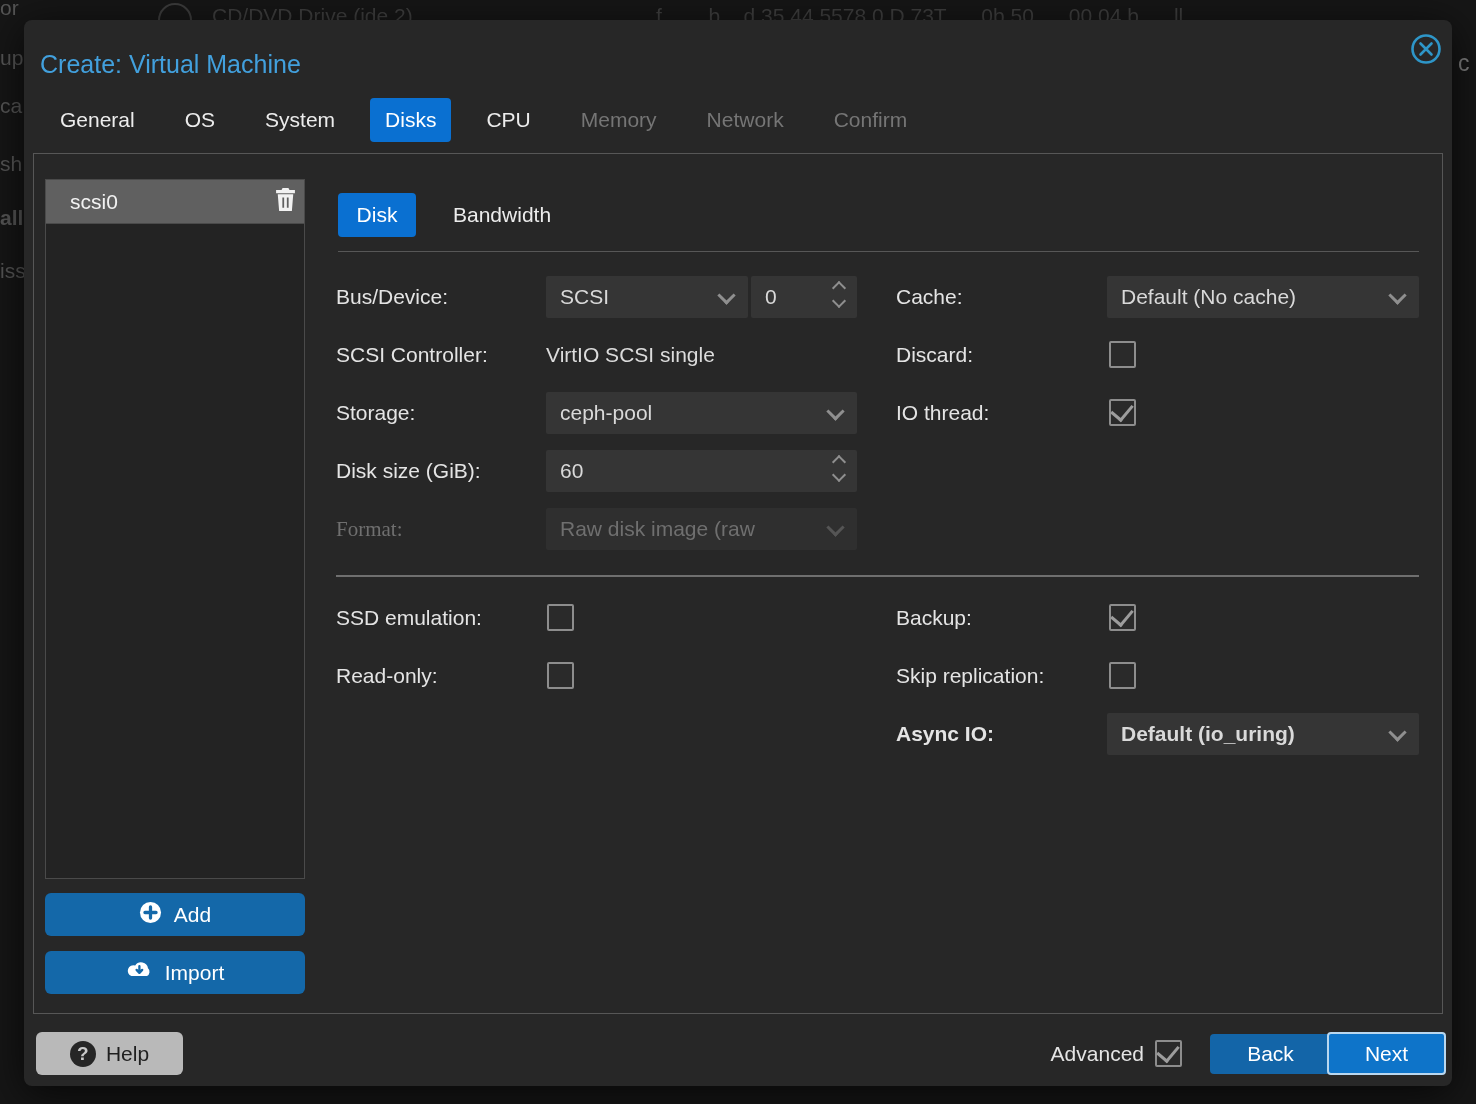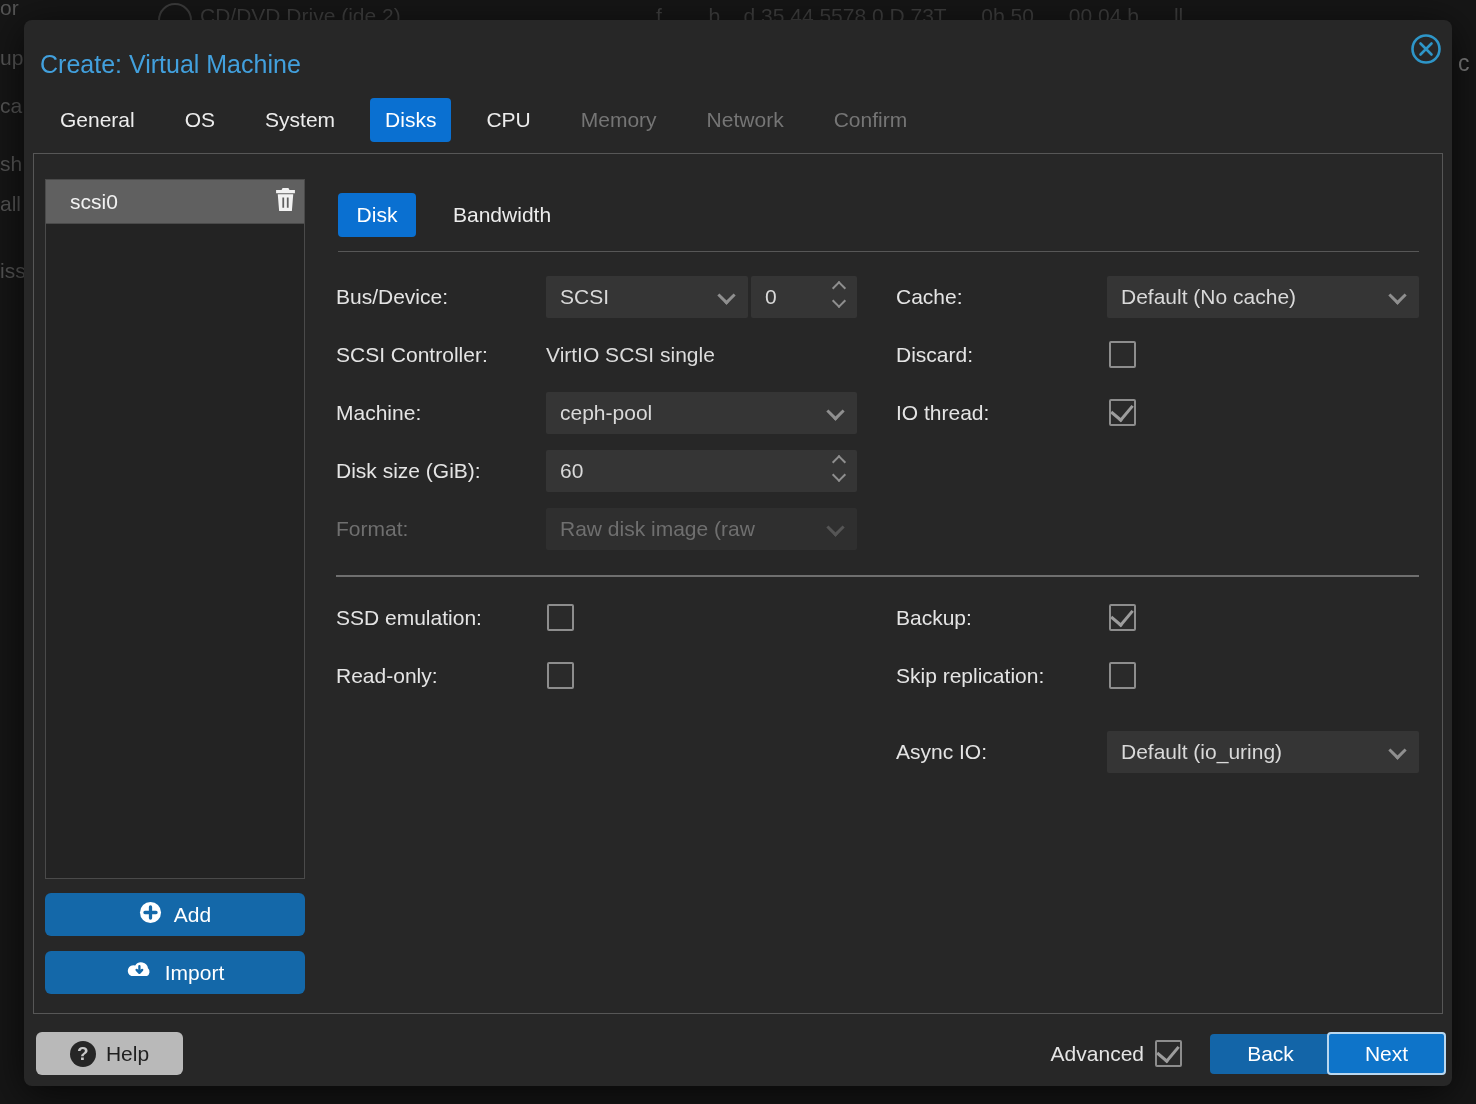--- a/index.html
+++ b/index.html
@@ -53,21 +53,21 @@
     display:flex;align-items:center;justify-content:center;border-radius:4px;}
   .subtab.active{left:304px;width:78px;background:#0a70d1;}
   .subtab.plain{left:419px;width:160px;color:#ececec;justify-content:flex-start;}
   .subtab-divider{position:absolute;left:304px;top:97px;width:1081px;height:1px;background:#575757;}
 
   
   .frow{position:absolute;left:0;width:1410px;height:42px;}
   .flabel{position:absolute;font-size:21px;color:#e4e4e4;line-height:42px;}
   .flabel.l{left:302px;}
   .flabel.r{left:862px;}
-  .flabel.disabled{color:#6f6f6f;}
+  .flabel.disabled{color:#6f6f6f;font-family:Liberation Serif, serif;}
   .field{position:absolute;height:42px;background:#353535;border-radius:2px;box-sizing:border-box;}
   .field .field-value{position:absolute;left:14px;top:0;line-height:42px;font-size:21px;color:#d9d9d9;white-space:nowrap;}
   .field.disabled{background:#2f2f2f;}
   .field.disabled .field-value{color:#6f6f6f;}
   .pos-lfield{left:512px;width:311px;}
   .pos-rfield{left:1073px;width:312px;}
   .pos-bus{left:512px;width:202px;}
   .pos-busnum{left:717px;width:106px;}
   .static-value{position:absolute;left:512px;font-size:21px;color:#dcdcdc;line-height:42px;}
 
@@ -99,27 +99,27 @@
   .advanced-box{top:1020px;left:1131px;}
   .btn-back{left:1170px;top:1014px;width:121px;height:40px;background:#1365a8;color:#ffffff;margin-left:16px;}
   .btn-next{left:1303px;top:1012px;width:119px;height:43px;background:#0e74c9;color:#ffffff;
     border:2px solid #b9d7ef;box-sizing:border-box;}
 </style>
 </head>
 <body>
 
 <div class="backdrop">
   <span class="bg-circle"></span>
-  <span class="bg-frag" style="left:200px;top:4px;">CD/DVD Drive (ide 2)</span>
+  <span class="bg-frag" style="left:212px;top:4px;">CD/DVD Drive (ide 2)</span>
   <span class="bg-frag" style="left:612px;top:4px;margin-left:44px;">f        b    d 35 44 5578 0 D 73T      0b 50      00 04 b      ll</span>
   <span class="bg-frag edge" style="left:0px;top:-4px;">or</span>
   <span class="bg-frag edge" style="left:0px;top:46px;">up</span>
   <span class="bg-frag edge" style="left:0px;top:94px;">ca</span>
   <span class="bg-frag edge" style="left:0px;top:152px;">sh</span>
-  <span class="bg-frag edge" style="left:0px;top:192px;">all</span>
+  <span class="bg-frag edge" style="left:0px;top:206px;font-weight:bold;">all</span>
   <span class="bg-frag edge" style="left:0px;top:259px;">iss</span>
   <span class="bg-right-c">c</span>
 </div>
 
 <div class="modal">
 
   <div class="modal-title">Create: Virtual Machine</div>
 
   <div class="close-btn">
     <svg width="32" height="32" viewBox="0 0 32 32">
@@ -198,21 +198,21 @@
     </div>
 
     <div class="frow" style="top:180px;">
       <span class="flabel l">SCSI Controller:</span>
       <span class="static-value">VirtIO SCSI single</span>
       <span class="flabel r">Discard:</span>
       <span class="checkbox pos-r"></span>
     </div>
 
     <div class="frow" style="top:238px;">
-      <span class="flabel l">Machine:</span>
+      <span class="flabel l">Storage:</span>
       <div class="field pos-lfield">
         <span class="field-value">ceph-pool</span>
         <span class="chev"></span>
       </div>
       <span class="flabel r">IO thread:</span>
       <span class="checkbox pos-r checked"></span>
     </div>
 
     <div class="frow" style="top:296px;">
       <span class="flabel l">Disk size (GiB):</span>
@@ -242,21 +242,21 @@
       <span class="checkbox pos-r checked"></span>
     </div>
 
     <div class="frow" style="top:501px;">
       <span class="flabel l">Read-only:</span>
       <span class="checkbox pos-l"></span>
       <span class="flabel r">Skip replication:</span>
       <span class="checkbox pos-r"></span>
     </div>
 
-    <div class="frow" style="top:577px;">
+    <div class="frow" style="top:559px;font-weight:bold;">
       <span class="flabel r">Async IO:</span>
       <div class="field pos-rfield">
         <span class="field-value">Default (io_uring)</span>
         <span class="chev"></span>
       </div>
     </div>
 
   </div>
 
   <button class="footer-btn btn-help">

